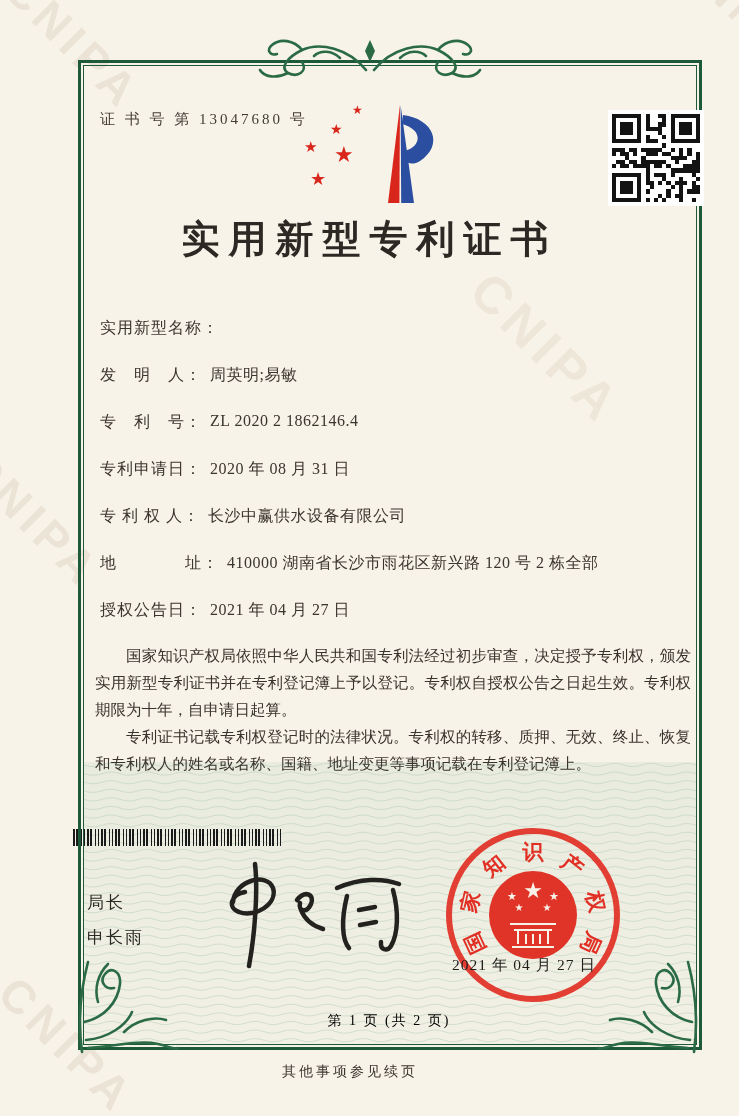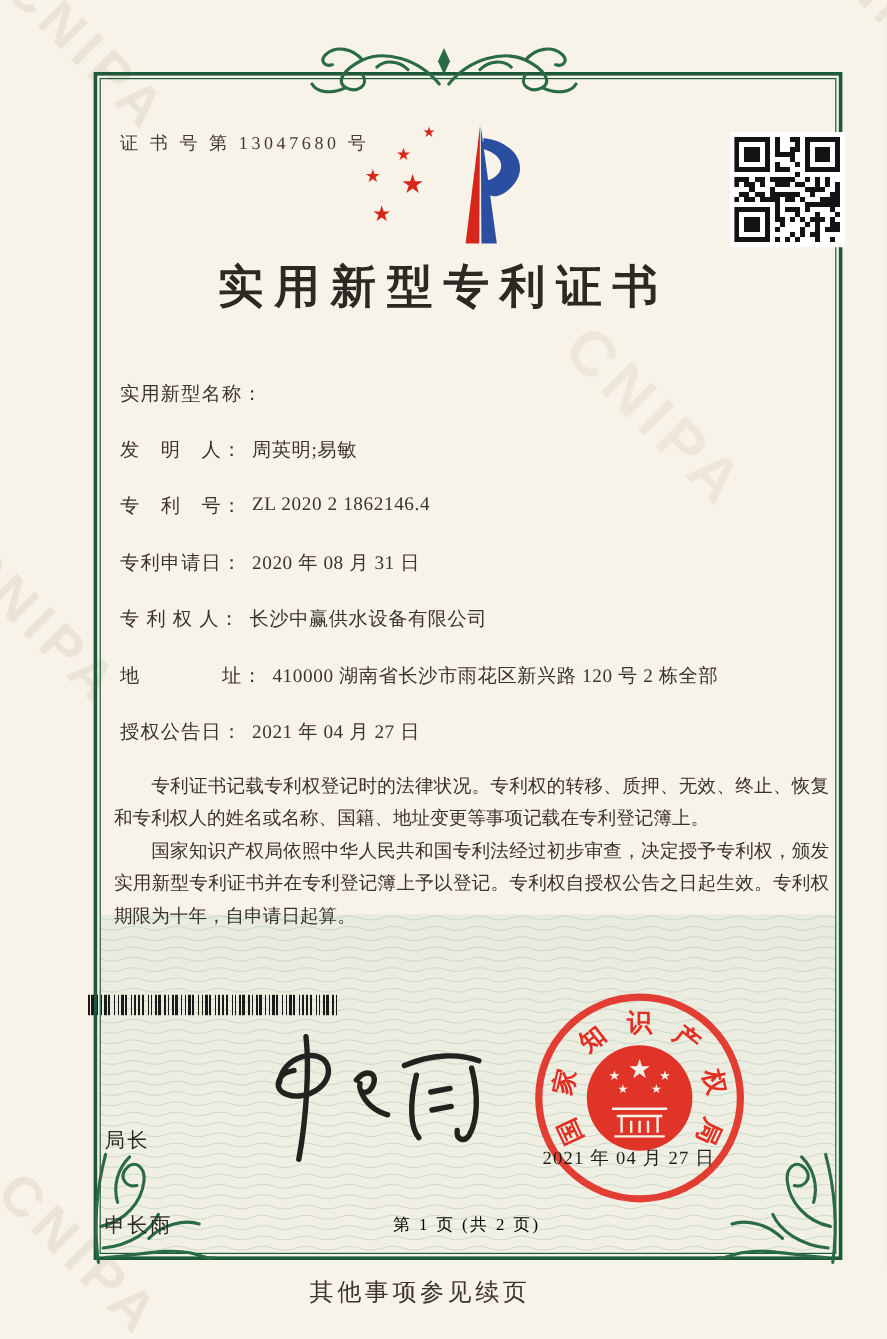--- a/index.html
+++ b/index.html
@@ -57,21 +57,21 @@
       font-size:15.5px;line-height:27px;text-align:justify;color:#38332c;}
   .body-text p{margin:0;text-indent:2em;}
   
   .barcode{position:absolute;left:73px;top:829px;width:208px;height:17px;z-index:4;
       background:repeating-linear-gradient(90deg,
         #1a1a1a 0 2px,transparent 2px 3px,
         #1a1a1a 3px 5px,transparent 5px 8px,
         #1a1a1a 8px 9px,transparent 9px 11px,
         #1a1a1a 11px 12px,transparent 12px 14px);}
   .officer{position:absolute;left:87px;top:891px;z-index:4;font-size:17px;letter-spacing:2px;color:#2d2a25;}
-  .officer div{margin-bottom:12px;margin-top:48px;}
+  .officer div{margin-bottom:12px;}
   #signature{position:absolute;left:195px;top:850px;width:215px;height:120px;z-index:5;}
   #signature path{fill:none;stroke:#23221f;stroke-width:4.5;stroke-linecap:round;stroke-linejoin:round;}
   
   .seal{position:absolute;left:446px;top:828px;width:174px;height:174px;z-index:4;}
   .seal-ring{position:absolute;left:0;top:0;right:0;bottom:0;border:6px solid rgba(224,37,26,0.88);border-radius:50%;}
   .seal-char{position:absolute;left:50%;top:50%;width:24px;margin-left:-12px;margin-top:-13px;
       text-align:center;font-size:21px;font-weight:bold;color:rgba(224,37,26,0.95);
       font-family:"Liberation Sans","DejaVu Sans",sans-serif;}
   .sc0{transform:rotate(-115deg) translateY(-64px);}
   .sc1{transform:rotate(-77deg)  translateY(-64px);}
@@ -80,21 +80,21 @@
   .sc4{transform:rotate(38deg)   translateY(-64px);}
   .sc5{transform:rotate(77deg)   translateY(-64px);}
   .sc6{transform:rotate(115deg)  translateY(-64px);}
   .emblem{position:absolute;left:42px;top:40px;}
   .seal-date{position:absolute;left:452px;top:955px;z-index:6;font-size:15.5px;
       letter-spacing:1px;color:#1f1d1a;white-space:pre;}
   
   .page-info{position:absolute;left:78px;top:1012px;width:622px;text-align:center;
       font-size:14px;letter-spacing:2px;z-index:4;color:#000000;}
   .cont-note{position:absolute;left:0;top:1063px;width:700px;text-align:center;
-      font-size:20px;letter-spacing:3px;z-index:4;color:#3a352e;}
+      font-size:14px;letter-spacing:3px;z-index:4;color:#3a352e;}
 </style>
 </head>
 <body>
 
 <div id="page">
 
   <span class="wm wm1">CNIPA</span>
   <span class="wm wm2">CNIPA</span>
   <span class="wm wm3">CNIPA</span>
   <span class="wm wm4">CNIPA</span>
@@ -445,22 +445,22 @@
       <span class="flabel">地　　　　址：</span>
       <span class="fvalue">410000 湖南省长沙市雨花区新兴路 120 号 2 栋全部</span>
     </div>
     <div class="frow">
       <span class="flabel">授权公告日：</span>
       <span class="fvalue">2021 年 04 月 27 日</span>
     </div>
   </div>
 
   <div class="body-text">
+    <p>国家知识产权局依照中华人民共和国专利法经过初步审查，决定授予专利权，颁发实用新型专利证书并在专利登记簿上予以登记。专利权自授权公告之日起生效。专利权期限为十年，自申请日起算。</p>
     <p>专利证书记载专利权登记时的法律状况。专利权的转移、质押、无效、终止、恢复和专利权人的姓名或名称、国籍、地址变更等事项记载在专利登记簿上。</p>
-    <p>国家知识产权局依照中华人民共和国专利法经过初步审查，决定授予专利权，颁发实用新型专利证书并在专利登记簿上予以登记。专利权自授权公告之日起生效。专利权期限为十年，自申请日起算。</p>
   </div>
 
   <div class="barcode"></div>
 
   <div class="officer">
     <div>局长</div>
     <div>申长雨</div>
   </div>
 
   <svg id="signature" viewBox="0 0 215 120">

